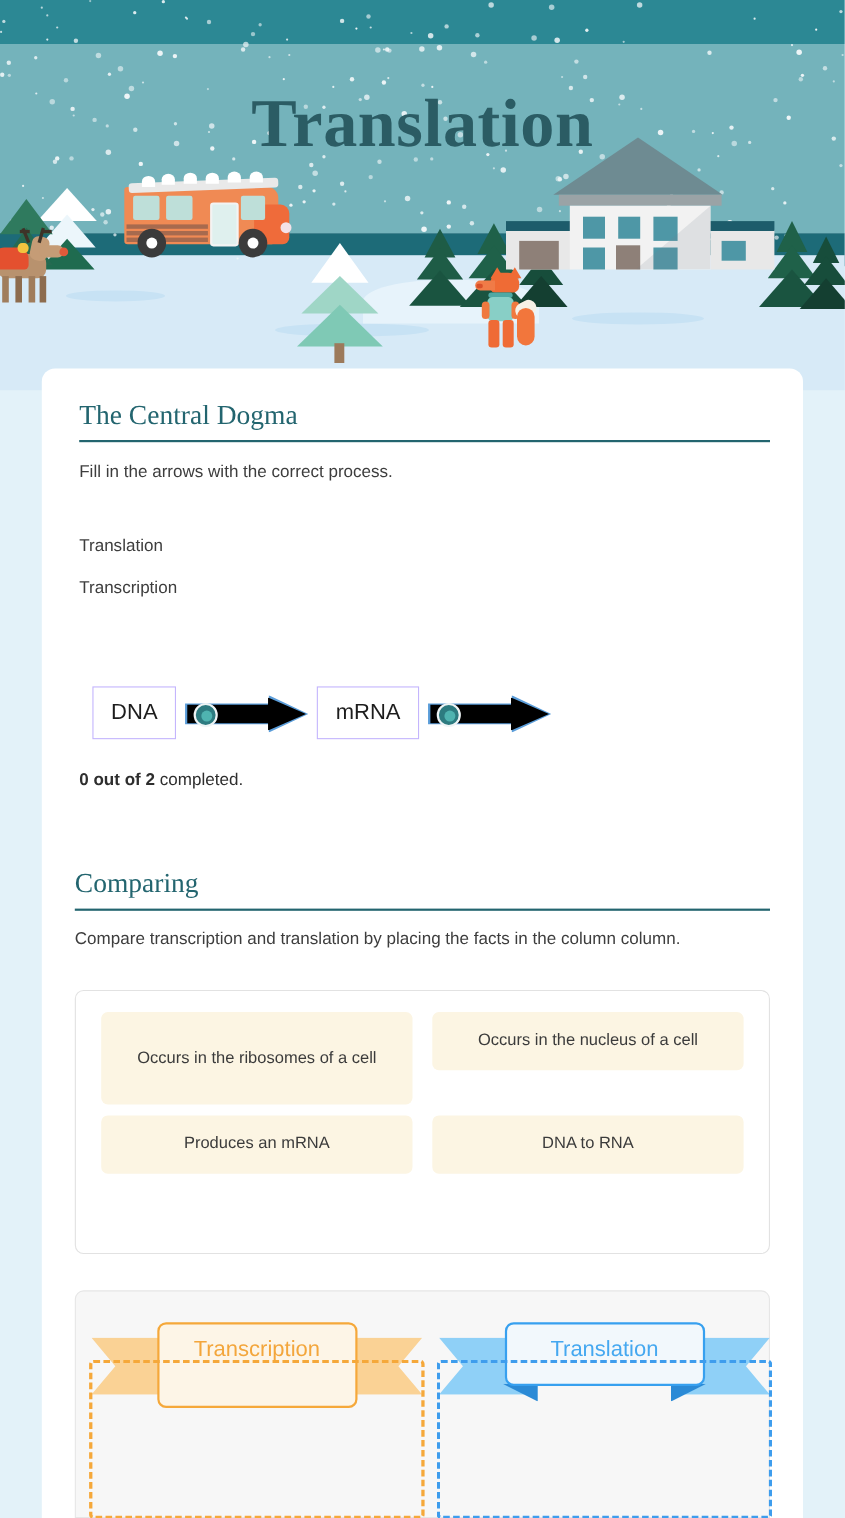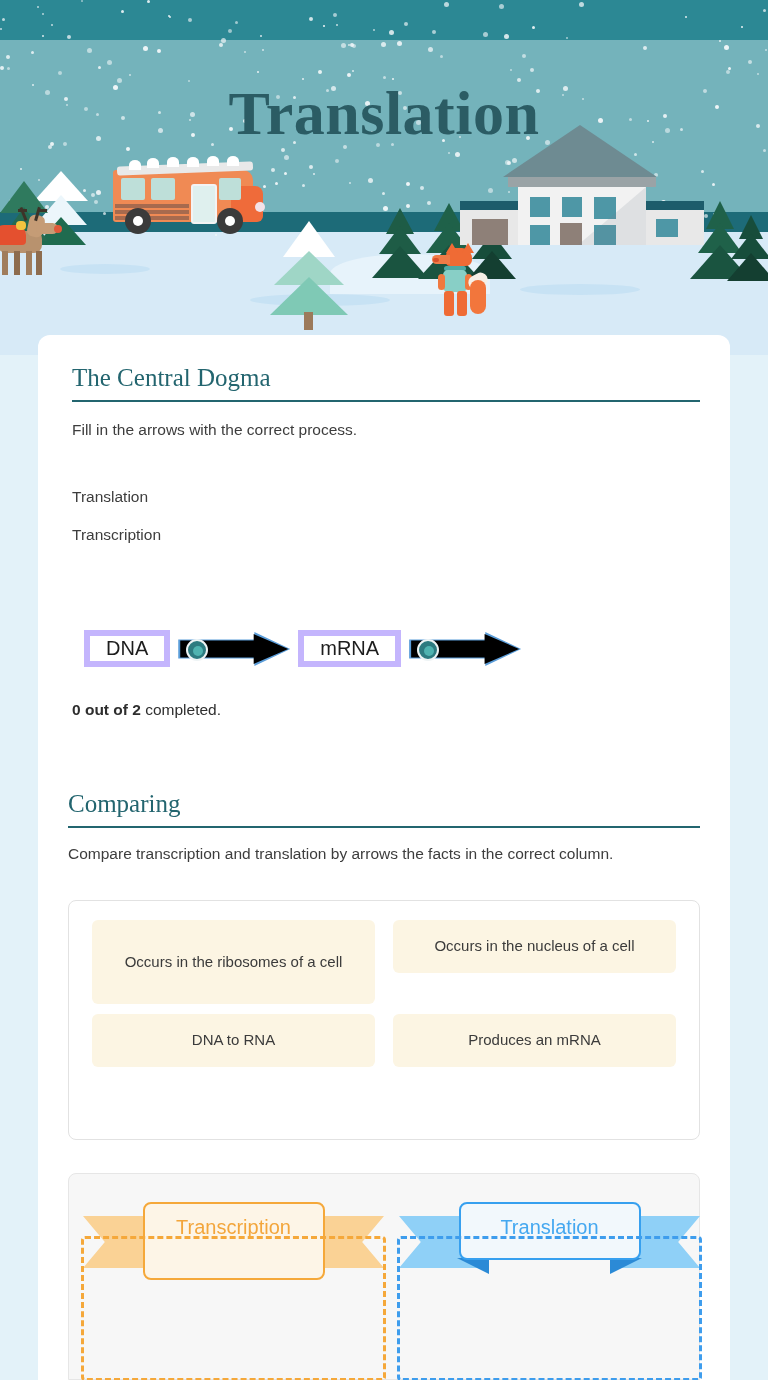--- a/index.html
+++ b/index.html
@@ -69,21 +69,21 @@
   .rule { height:2px; background:#23656f; width:100%; }
   .body-text { font-size:15.5px; color:#3d3d3d; line-height:1.55; }
 
   .sec1 { position:absolute; left:34px; top:29px; width:628px; }
   .wordbank { margin-top:46px; }
   .wordbank div { font-size:15.5px; color:#3d3d3d; margin-bottom:20px; }
 
   
   .diagram { position:absolute; left:46px; top:285px; width:620px; height:56px; display:flex; align-items:center; }
   .term {
-    border:6px solid #c4b5fd; background:#fff; height:37px;
+    border:1px solid #c4b5fd; background:#fff; height:48px;
     display:flex; align-items:center; justify-content:center;
     font-size:20px; color:#1d1d1d; padding:0 16px;
   }
   .arrow-wrap { position:relative; width:112px; height:44px; margin:0 8px; }
   .arrow-shape {
     position:absolute; left:2px; top:8px; width:108px; height:30px;
     background:#000;
     clip-path: polygon(0 22%, 68% 22%, 68% 0, 100% 50%, 68% 100%, 68% 78%, 0 78%);
   }
   .arrow-outline {
@@ -523,35 +523,35 @@
       </div>
     </div>
 
     <div class="progress">
       <b>0 out of 2</b><span> completed.</span>
     </div>
 
     <div class="sec2">
       <div class="sec-h">Comparing</div>
       <div class="rule"></div>
-      <p class="body-text" style="margin-top:14px;">Compare transcription and translation by arrows the facts in the correct column.</p>
+      <p class="body-text" style="margin-top:14px;">Compare transcription and translation by placing the facts in the column column.</p>
     </div>
 
     <div class="tile-box">
       <div class="tile-col">
         <div class="tile tall">Occurs in the ribosomes of a cell</div>
       </div>
       <div class="tile-col">
         <div class="tile">Occurs in the nucleus of a cell</div>
       </div>
       <div class="tile-col">
+        <div class="tile">Produces an mRNA</div>
+      </div>
+      <div class="tile-col">
         <div class="tile">DNA to RNA</div>
-      </div>
-      <div class="tile-col">
-        <div class="tile">Produces an mRNA</div>
       </div>
       <div class="tile-col"></div>
     </div>
 
     <div class="zone-box">
 
       <div class="zone left">
         <div class="ribbon orange">
           <div class="wing-l">
               <div class="wing-shape"></div>

